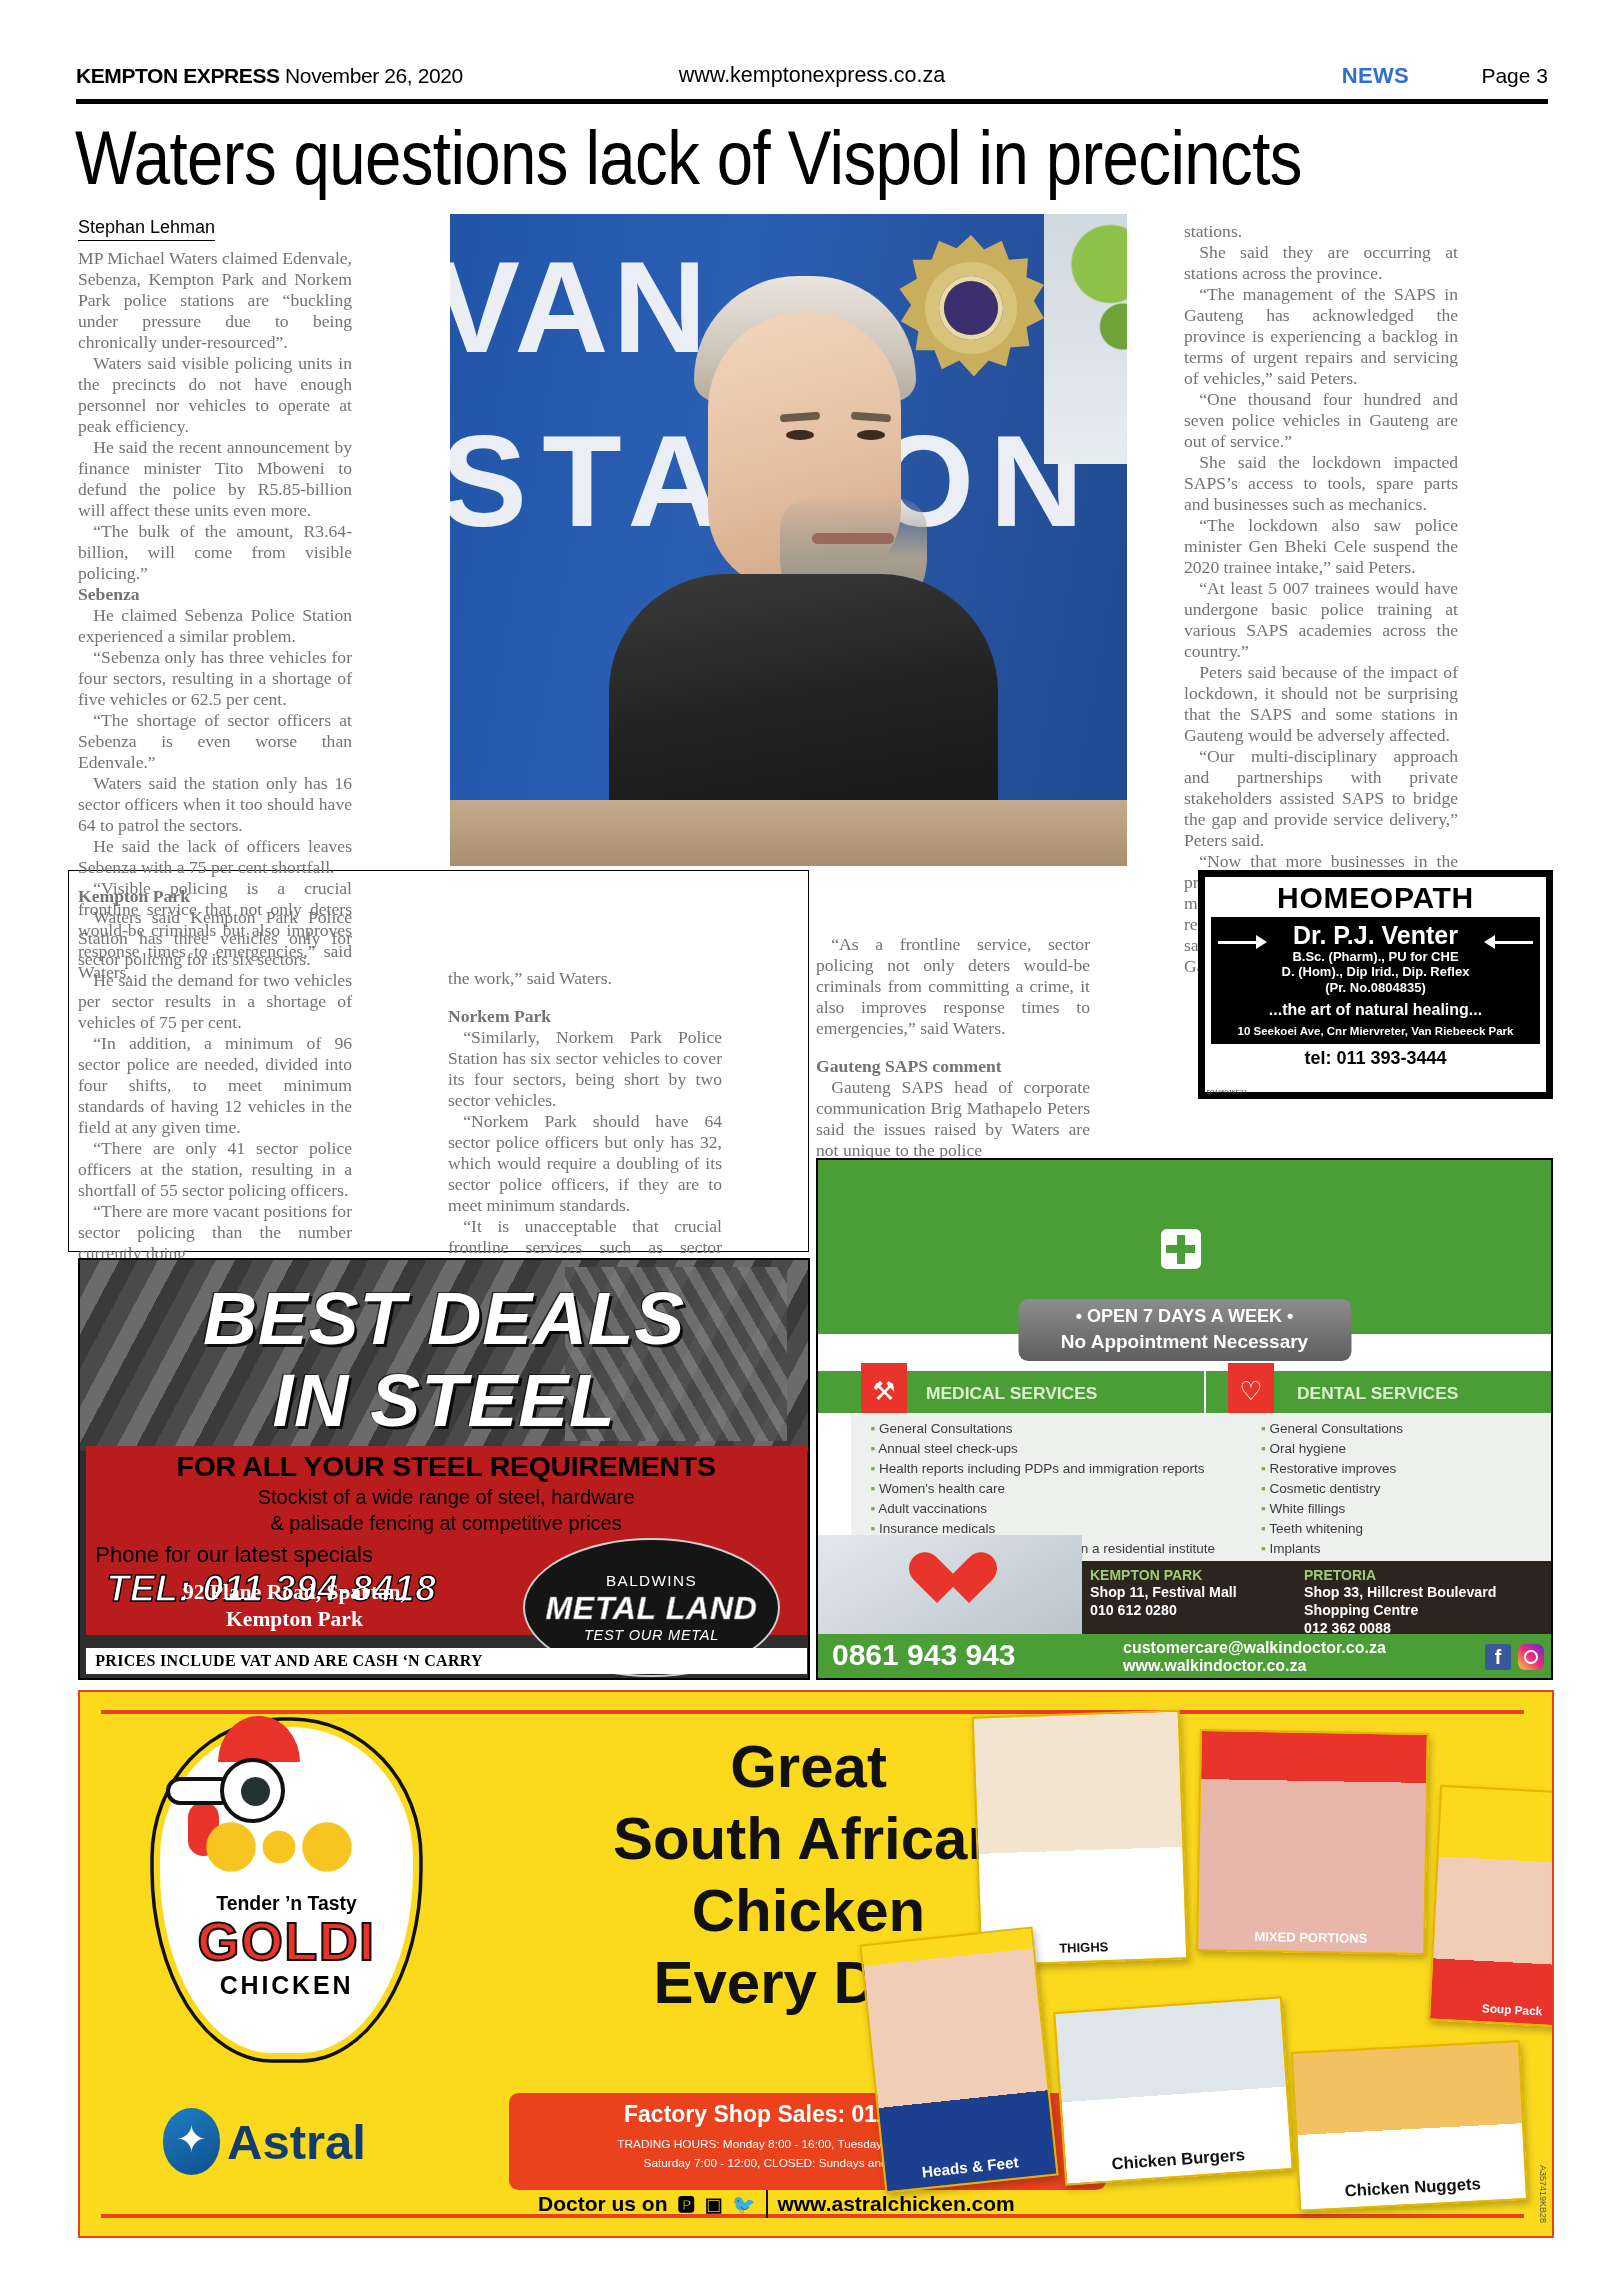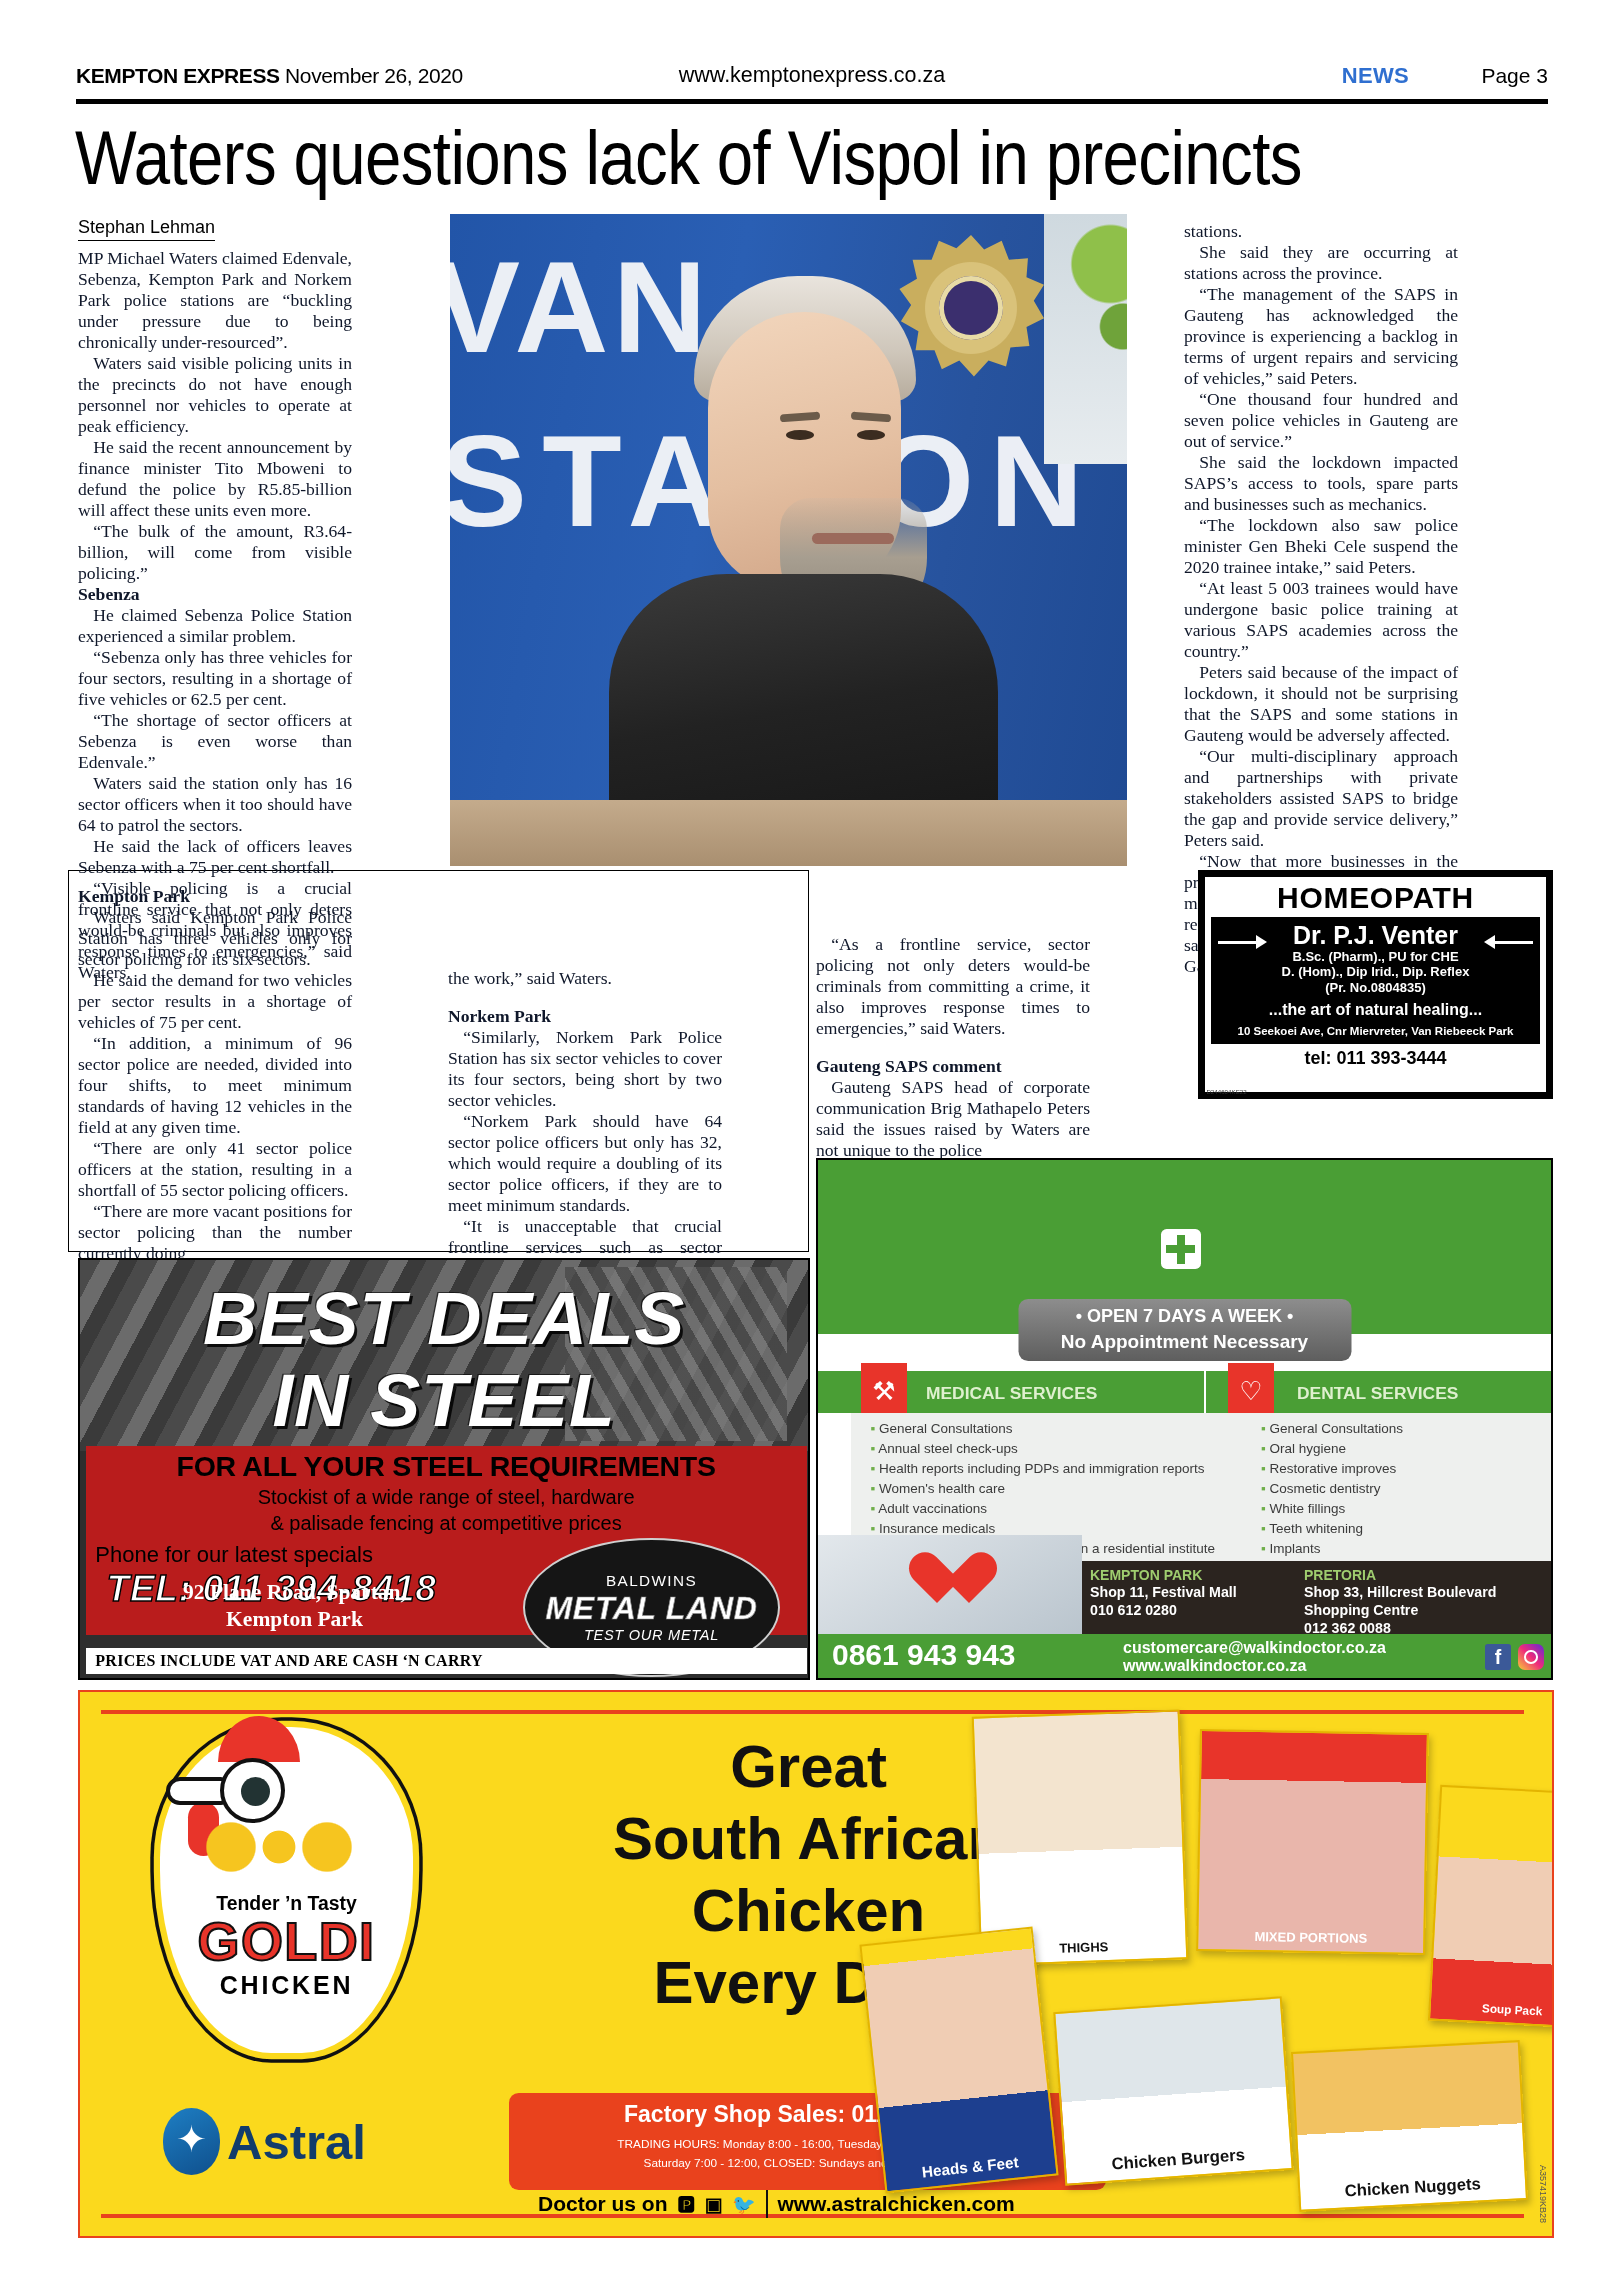--- a/index.html
+++ b/index.html
@@ -34,21 +34,21 @@
     letter-spacing:-0.7px;
     white-space:nowrap;
   }
 
   
   .byline {
     position:absolute; left:78px; top:217px;
     font-family:"Liberation Sans", sans-serif; font-size:18px;
     border-bottom:1.4px solid #000; padding-bottom:2.1px;
   }
-  .col { position:absolute; font-size:17.6px; line-height:21px; text-align:justify; color:#0f172a; }
+  .col { position:absolute; font-size:17.6px; line-height:21px; text-align:justify; color:#737373; }
   .col p { text-indent:15.3px; margin:0; hyphens:auto; }
   .col p.noind { text-indent:0; }
   .col h4 { font-size:17.6px; line-height:21px; font-weight:700; margin:0; }
 
   #col1a { left:78px; top:248px; width:274px; }
   #col1b { left:78px; top:886px; width:274px; }
   #col2a { left:448px; top:968px; width:274px; }
   #col3a { left:816px; top:934px; width:274px; }
   #col4a { left:1184px; top:221px; width:274px; }
 
@@ -426,21 +426,21 @@
     <p>Gauteng SAPS head of corporate communication Brig Mathapelo Peters said the issues raised by Waters are not unique to the police</p>
   </div>
 
   <div class="col" id="col4a">
     <p class="noind">stations.</p>
     <p>She said they are occurring at stations across the province.</p>
     <p>“The management of the SAPS in Gauteng has acknowledged the province is experiencing a backlog in terms of urgent repairs and servicing of vehicles,” said Peters.</p>
     <p>“One thousand four hundred and seven police vehicles in Gauteng are out of service.”</p>
     <p>She said the lockdown impacted SAPS’s access to tools, spare parts and businesses such as mechanics.</p>
     <p>“The lockdown also saw police minister Gen Bheki Cele suspend the 2020 trainee intake,” said Peters.</p>
-    <p>“At least 5 003 trainees would have undergone basic police training at various SAPS academies across the country.”</p>
+    <p>“At least 5 007 trainees would have undergone basic police training at various SAPS academies across the country.”</p>
     <p>Peters said because of the impact of lockdown, it should not be surprising that the SAPS and some stations in Gauteng would be adversely affected.</p>
     <p>“Our multi-disciplinary approach and partnerships with private stakeholders assisted SAPS to bridge the gap and provide service delivery,” Peters said.</p>
     <p>“Now that more businesses in the private sector are operational, SAPS management is hard at work to remedy the situation, to ensuring the safety and security of the residents of Gauteng.”</p>
   </div>
 
   <div class="ad-homeo">
     <div class="inner">
       <div class="ttl">HOMEOPATH</div>
       <div class="blk">
         <div class="arrL"></div>

